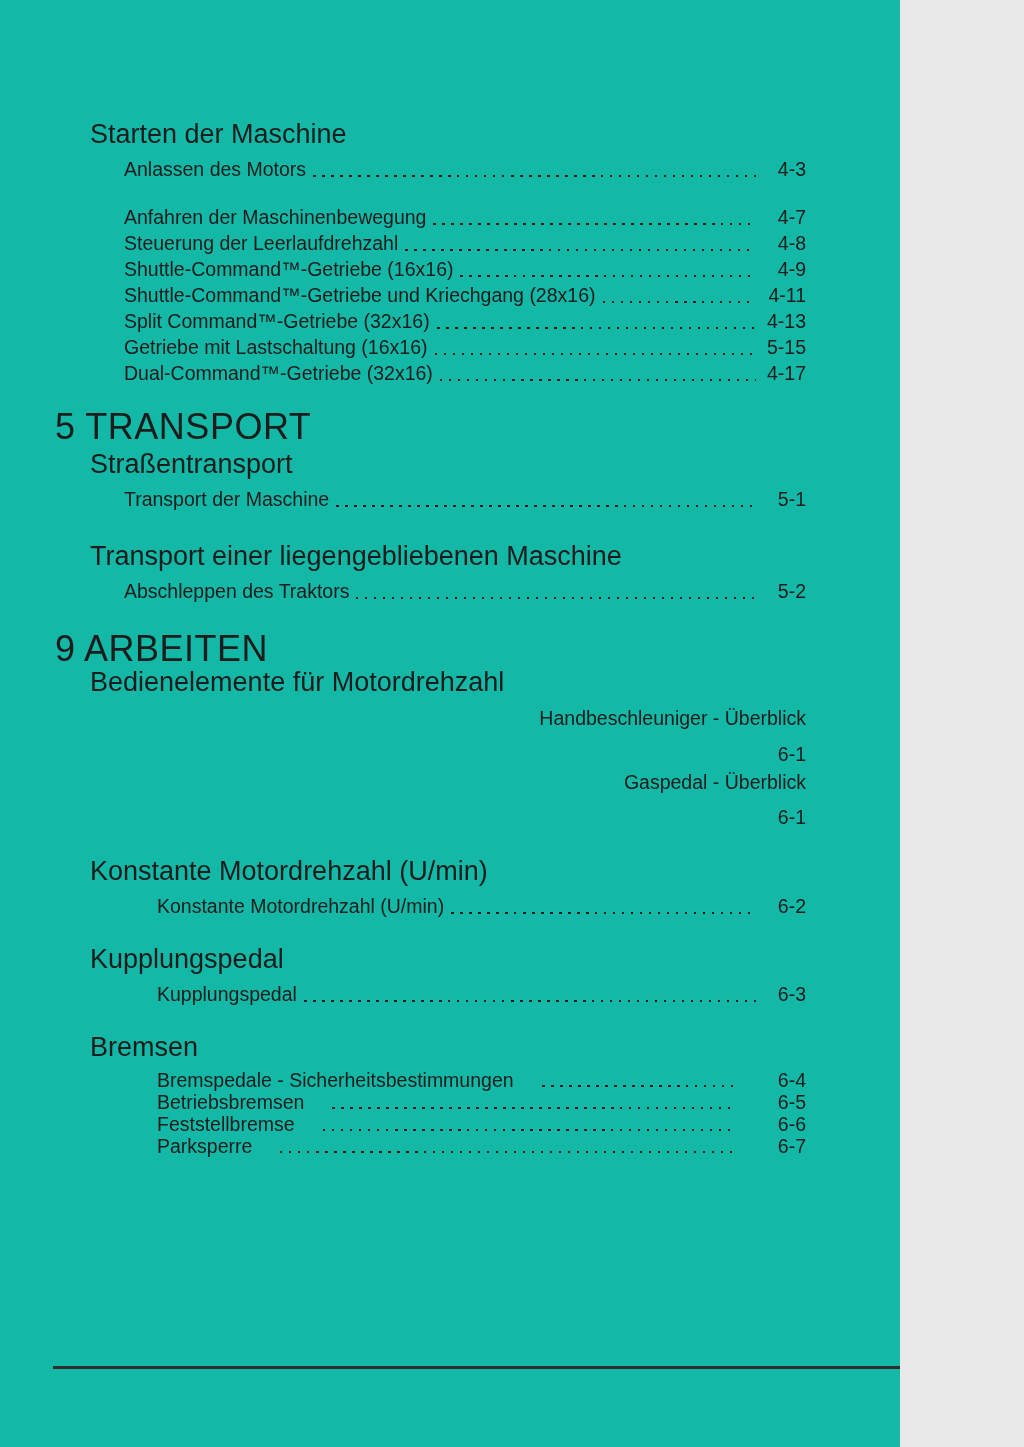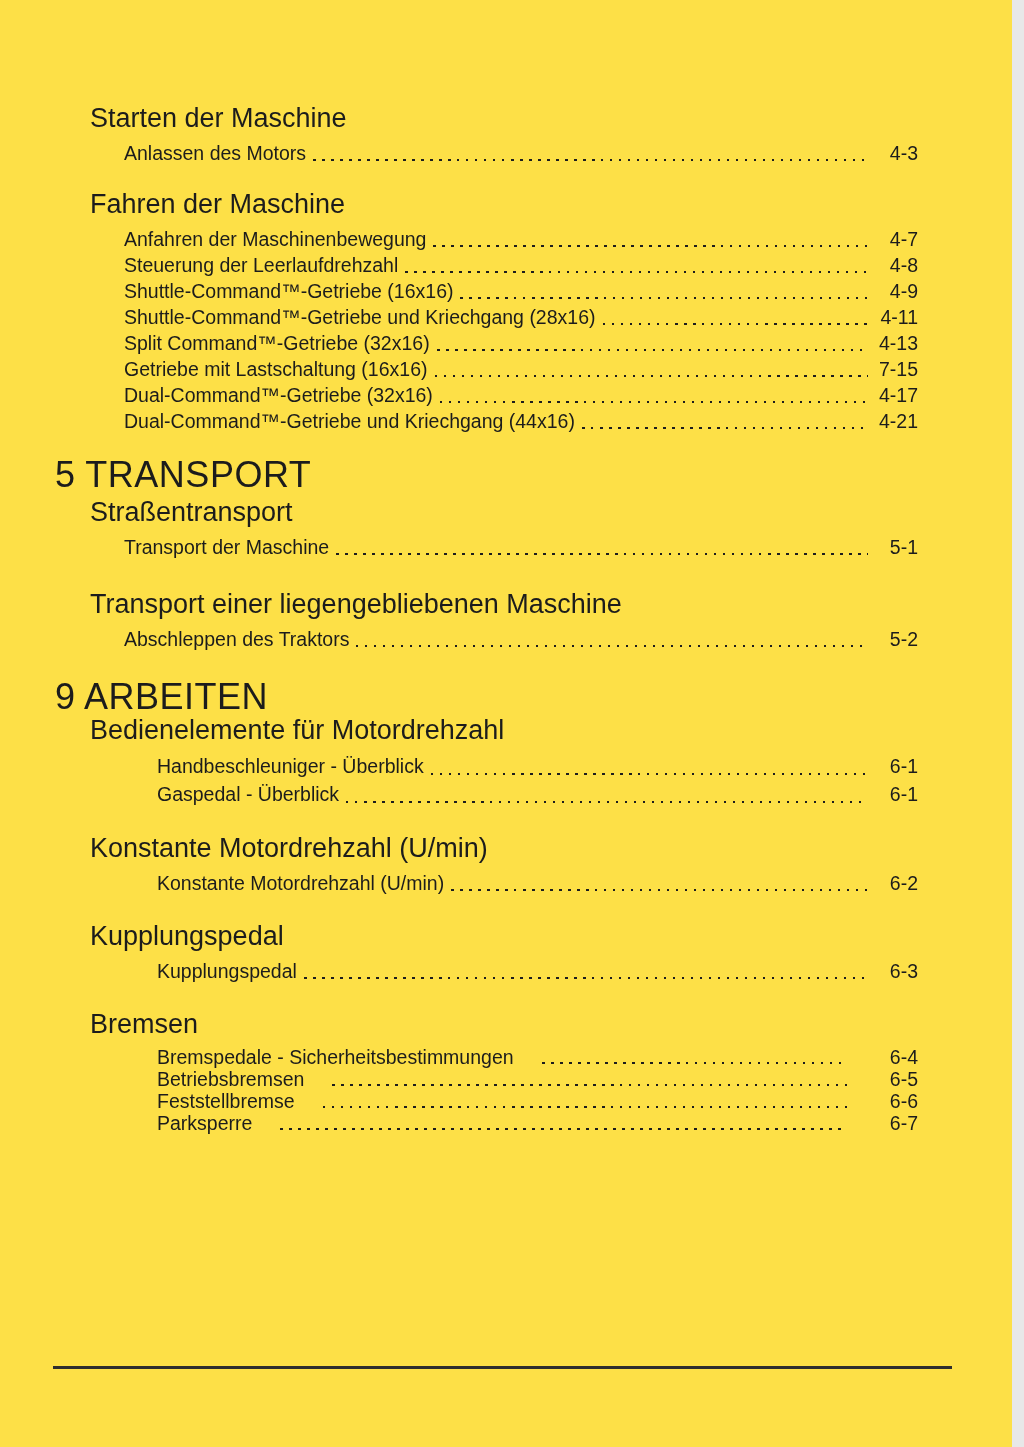--- a/index.html
+++ b/index.html
@@ -1,24 +1,24 @@
 <!DOCTYPE html>
 <html lang="de"><head>
 <meta charset="utf-8">
 <style>
   html, body { margin: 0; padding: 0; background: #e8e8e8; }
   .page {
     position: relative;
-    width: 1012px;
+    width: 900px;
     height: 1447px;
-    background: #fde047;
+    background: #14b8a6;
     color: #1c1c1c;
     font-family: "Liberation Sans", "DejaVu Sans", sans-serif;
     box-sizing: border-box;
-    padding: 0 94px 0 55px;
+    padding: 16px 94px 0 55px;
     overflow: hidden;
   }
   .chapter-title {
     font-size: 36px;
     line-height: 34px;
     font-weight: normal;
     margin: 0;
     letter-spacing: 0.5px;
   }
   .toc-section { margin-left: 35px; }
@@ -30,21 +30,21 @@
   }
   .entries { padding-left: 34px; }
   .toc-section.deep .entries { padding-left: 67px; }
   .toc-entry {
     display: flex;
     align-items: flex-end;
     line-height: 26px;
     font-size: 19.5px;
     white-space: nowrap;
   }
-  .entries.wide .toc-entry { line-height: 28px; }
+  .entries.wide .toc-entry { line-height: 28px; flex-direction: column; }
   .entries.tight .toc-entry { line-height: 22px; gap: 21px; }
   .entry-label { flex: 0 0 auto; }
   .dot-leader {
     flex: 1 1 auto;
     align-self: flex-end;
     height: 2.5px;
     margin: 0 6px 5px 7px;
     background-image: repeating-linear-gradient(to right,
       #1d1d1d 0px, #1d1d1d 2.5px, transparent 2.5px, transparent 9px);
   }
@@ -83,21 +83,20 @@
       <div class="toc-entry">
         <span class="entry-label">Anlassen des Motors</span>
         <span class="dot-leader"></span>
         <span class="entry-page">4-3</span>
       </div>
     </div>
   </section>
 
 
   <section class="toc-section mt22">
-    <h2 class="section-title">Fahren der Maschine</h2>
     <div class="entries">
       <div class="toc-entry">
         <span class="entry-label">Anfahren der Maschinenbewegung</span>
         <span class="dot-leader"></span>
         <span class="entry-page">4-7</span>
       </div>
       <div class="toc-entry">
         <span class="entry-label">Steuerung der Leerlaufdrehzahl</span>
         <span class="dot-leader"></span>
         <span class="entry-page">4-8</span>
@@ -113,31 +112,26 @@
         <span class="entry-page">4-11</span>
       </div>
       <div class="toc-entry">
         <span class="entry-label">Split Command™-Getriebe (32x16)</span>
         <span class="dot-leader"></span>
         <span class="entry-page">4-13</span>
       </div>
       <div class="toc-entry">
         <span class="entry-label">Getriebe mit Lastschaltung (16x16)</span>
         <span class="dot-leader"></span>
-        <span class="entry-page">7-15</span>
+        <span class="entry-page">5-15</span>
       </div>
       <div class="toc-entry">
         <span class="entry-label">Dual-Command™-Getriebe (32x16)</span>
         <span class="dot-leader"></span>
         <span class="entry-page">4-17</span>
-      </div>
-      <div class="toc-entry">
-        <span class="entry-label">Dual-Command™-Getriebe und Kriechgang (44x16)</span>
-        <span class="dot-leader"></span>
-        <span class="entry-page">4-21</span>
       </div>
     </div>
   </section>
 
   <h1 class="chapter-title mt24">5 TRANSPORT</h1>
 
   <section class="toc-section mt4">
     <h2 class="section-title">Straßentransport</h2>
     <div class="entries">
       <div class="toc-entry">

